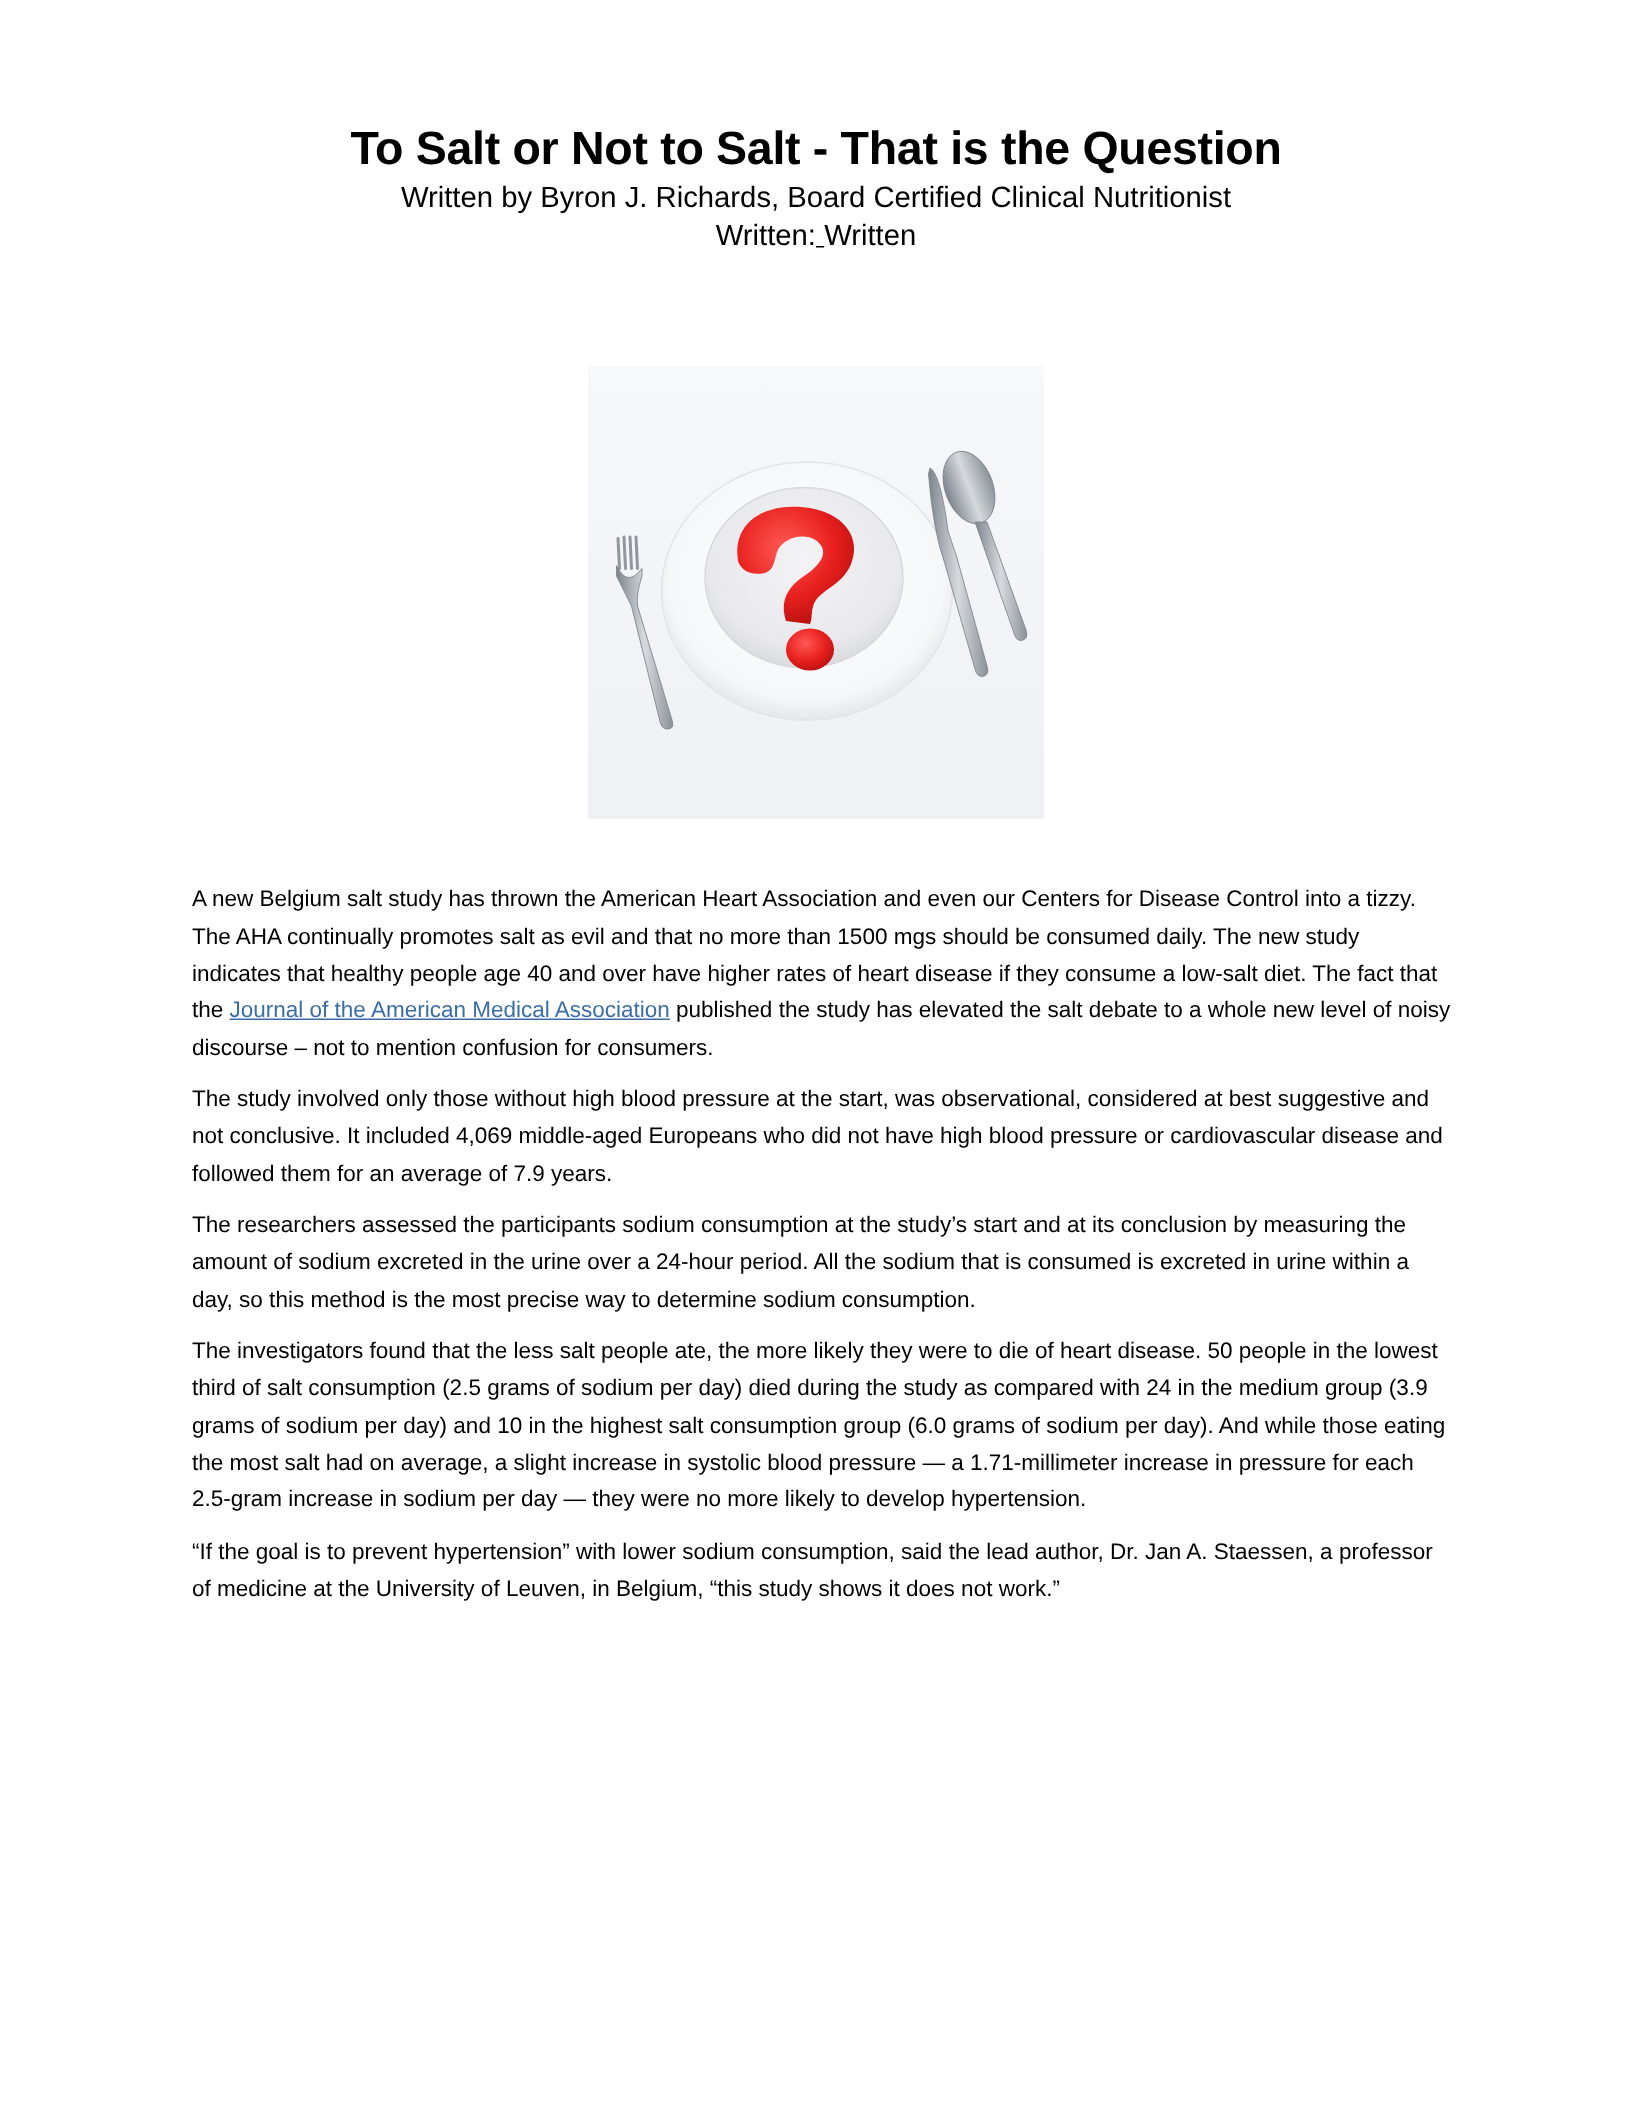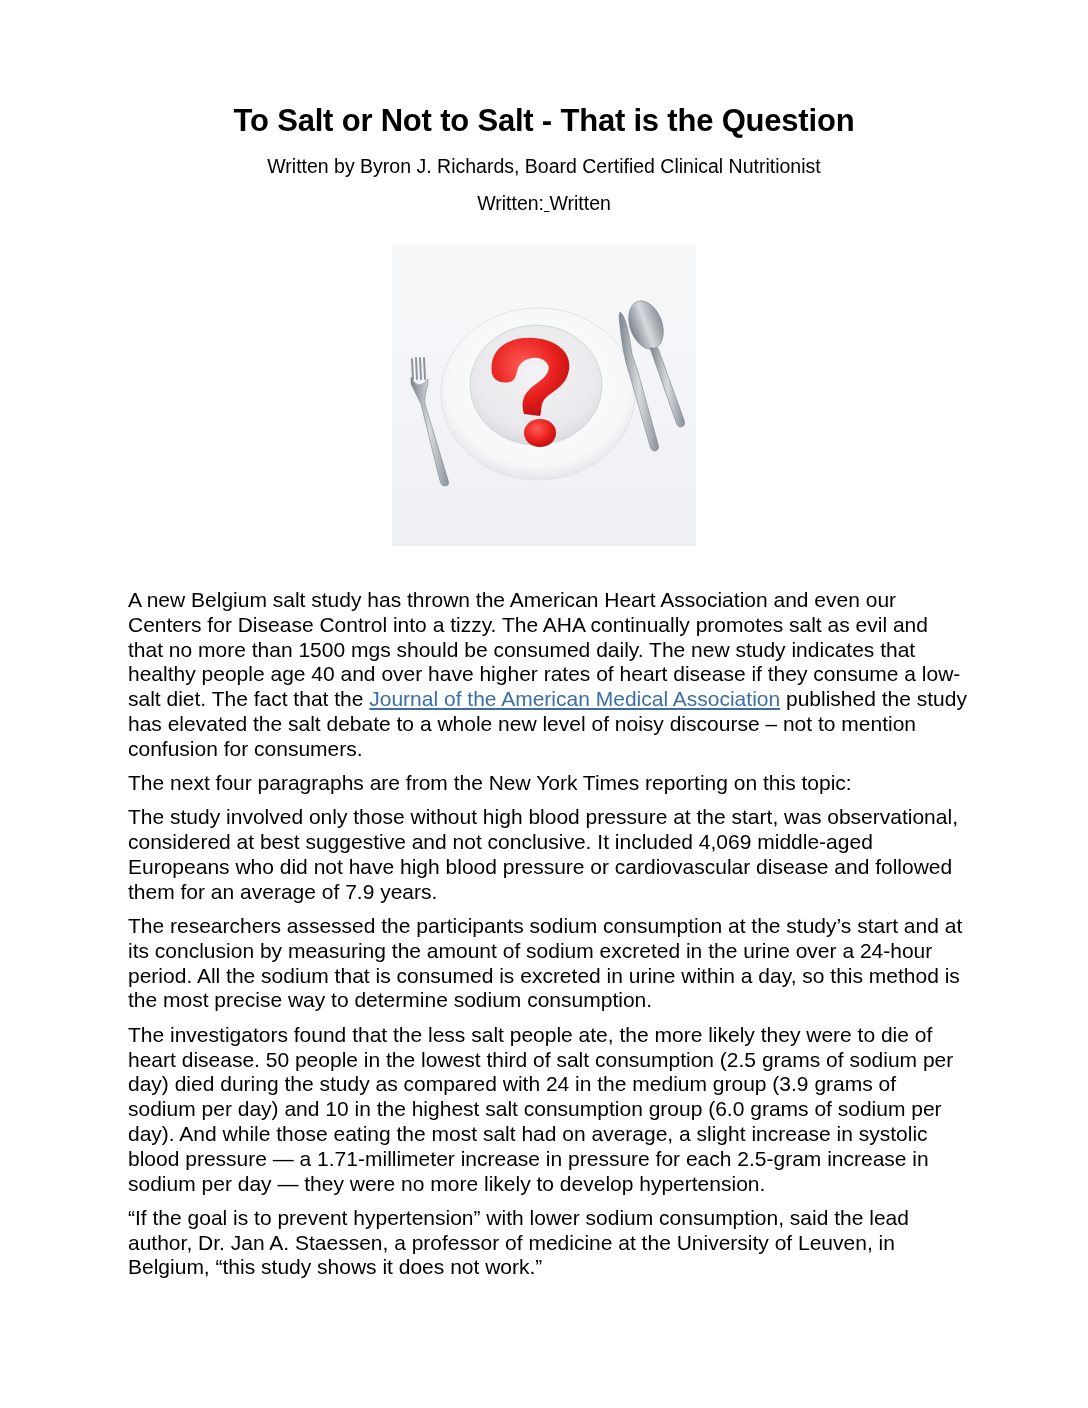--- a/index.html
+++ b/index.html
@@ -1,30 +1,30 @@
 <!DOCTYPE html>
 <html><head>
   <meta charset="utf-8">
   <style>
     html, body { margin: 0; padding: 0; background: #ffffff; }
     body {
       width: 1088px; height: 1408px; position: relative; overflow: hidden;
       font-family: "Liberation Sans", sans-serif; color: #000;
     }
-    .header { position: absolute; left: 0; top: 100px; width: 1088px; text-align: center; }
+    .header { position: absolute; left: 0; top: 78px; width: 1088px; text-align: center; }
     .title { font-size: 31px; font-weight: bold; margin: 0; line-height: 42px; letter-spacing: -0.2px; }
-    .meta { font-size: 19.5px; line-height: 25px; margin: 12px; }
+    .meta { font-size: 19.5px; line-height: 25px; margin: 0; }
     .meta .us { text-decoration: underline; }
     .figure {
       position: absolute; left: 392px; top: 244px; width: 304px; height: 302px;
       background: linear-gradient(180deg, #f7f8fa 0%, #eef0f4 100%);
     }
     .article {
       position: absolute; left: 128px; top: 588px; width: 840px;
-      font-size: 21px; line-height: 24.8px;
+      font-size: 15px; line-height: 24.8px;
     }
     .article p { margin: 0 0 9.5px 0; }
     .article a { color: #3a6ea5; text-decoration: underline; }
   </style>
 </head>
 <body>
 
 <div class="header">
   <h1 class="title">To Salt or Not to Salt - That is the Question</h1>
   <p class="meta">Written by Byron J. Richards, Board Certified Clinical Nutritionist</p>
@@ -76,18 +76,17 @@
 
     <g>
       <ellipse cx="254" cy="81" rx="16" ry="25" transform="rotate(-20 254 81)" fill="url(#metal)" stroke="#80878e" stroke-width="0.6"></ellipse>
       <path d="M258 104 L266 104 L292 176 Q294 182 289 183 Q285 183 284 178 Z" fill="url(#metal)" stroke="#80878e" stroke-width="0.6"></path>
     </g>
   </svg>
 </div>
 
 <div class="article">
   <p><span>A new Belgium salt study has thrown the American Heart Association and even our Centers for Disease Control into a tizzy. The AHA continually promotes salt as evil and that no more than 1500 mgs should be consumed daily. The new study indicates that healthy people age 40 and over have higher rates of heart disease if they consume a low-salt diet. The fact that the </span><a href="#">Journal of the American Medical Association</a><span> published the study has elevated the salt debate to a whole new level of noisy discourse – not to mention confusion for consumers.</span></p>
-  <p>The next four paragraphs are from the New York Times reporting on this topic:</p>
   <p>The study involved only those without high blood pressure at the start, was observational, considered at best suggestive and not conclusive. It included 4,069 middle-aged Europeans who did not have high blood pressure or cardiovascular disease and followed them for an average of 7.9 years.</p>
   <p>The researchers assessed the participants sodium consumption at the study’s start and at its conclusion by measuring the amount of sodium excreted in the urine over a 24-hour period. All the sodium that is consumed is excreted in urine within a day, so this method is the most precise way to determine sodium consumption.</p>
   <p>The investigators found that the less salt people ate, the more likely they were to die of heart disease. 50 people in the lowest third of salt consumption (2.5 grams of sodium per day) died during the study as compared with 24 in the medium group (3.9 grams of sodium per day) and 10 in the highest salt consumption group (6.0 grams of sodium per day).  And while those eating the most salt had on average, a slight increase in systolic blood pressure — a 1.71-millimeter increase in pressure for each 2.5-gram increase in sodium per day — they were no more likely to develop hypertension.</p>
   <p>“If the goal is to prevent hypertension” with lower sodium consumption, said the lead author, Dr. Jan A. Staessen, a professor of medicine at the University of Leuven, in Belgium, “this study shows it does not work.”</p>
 </div>
 
 </body></html>

